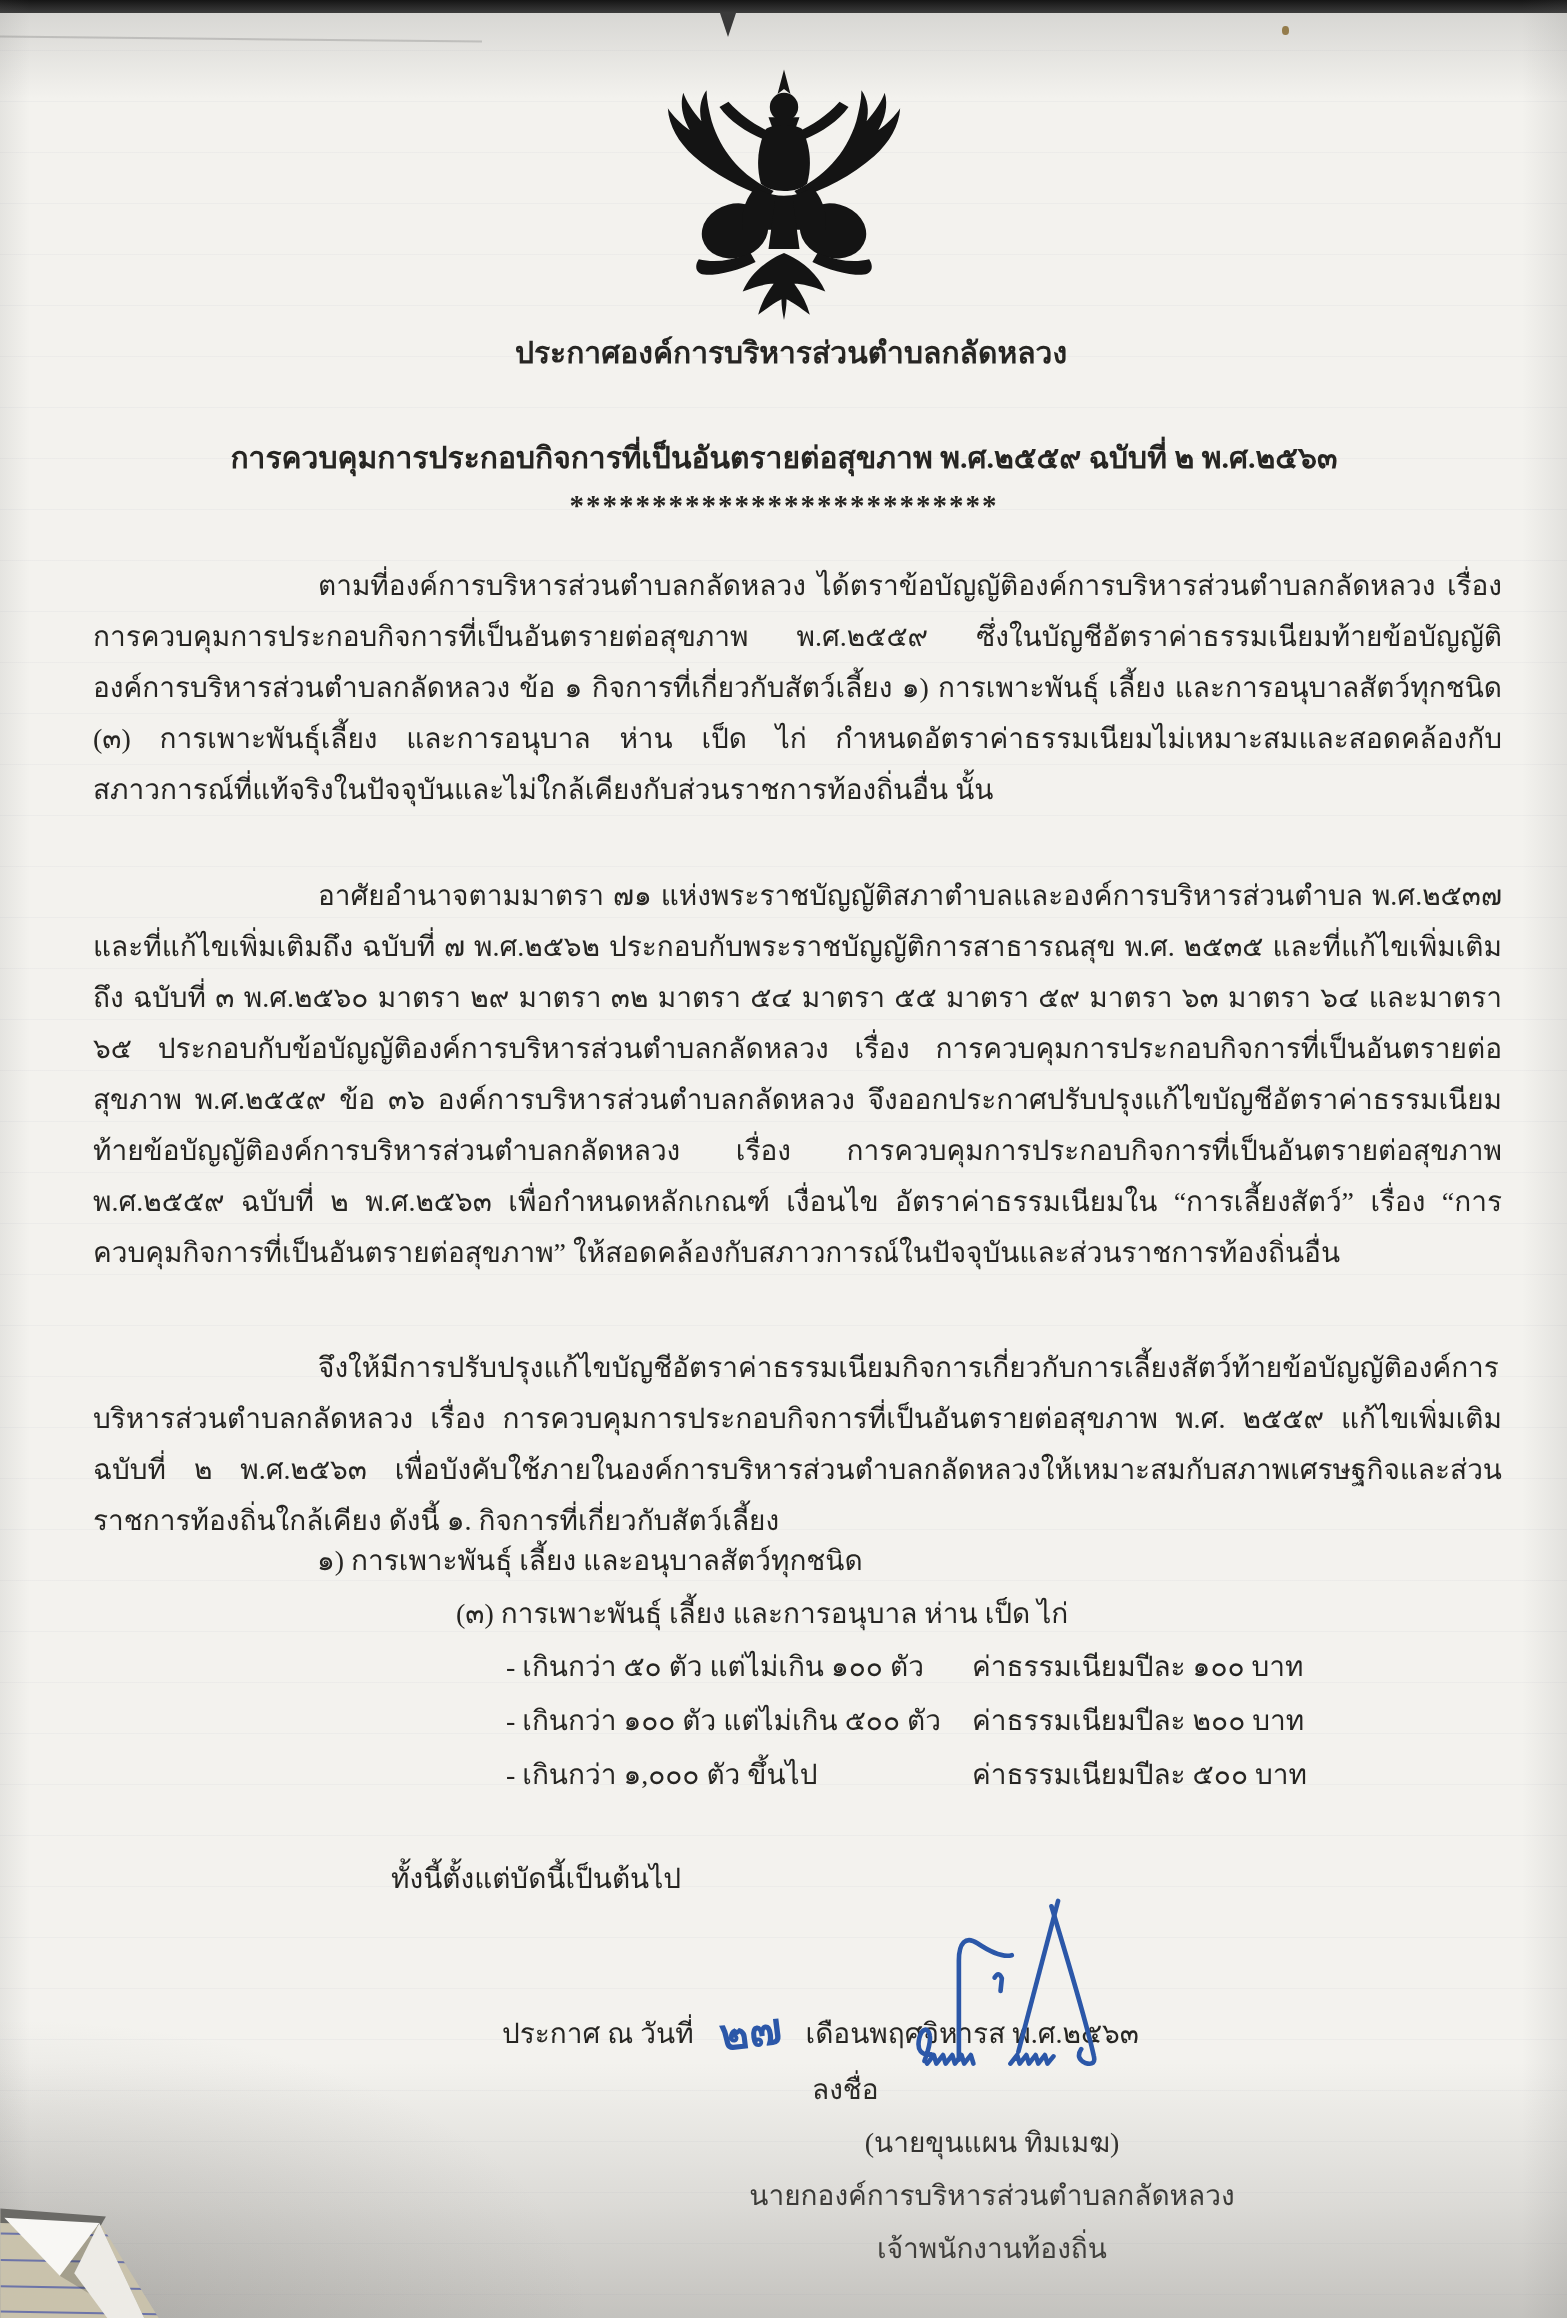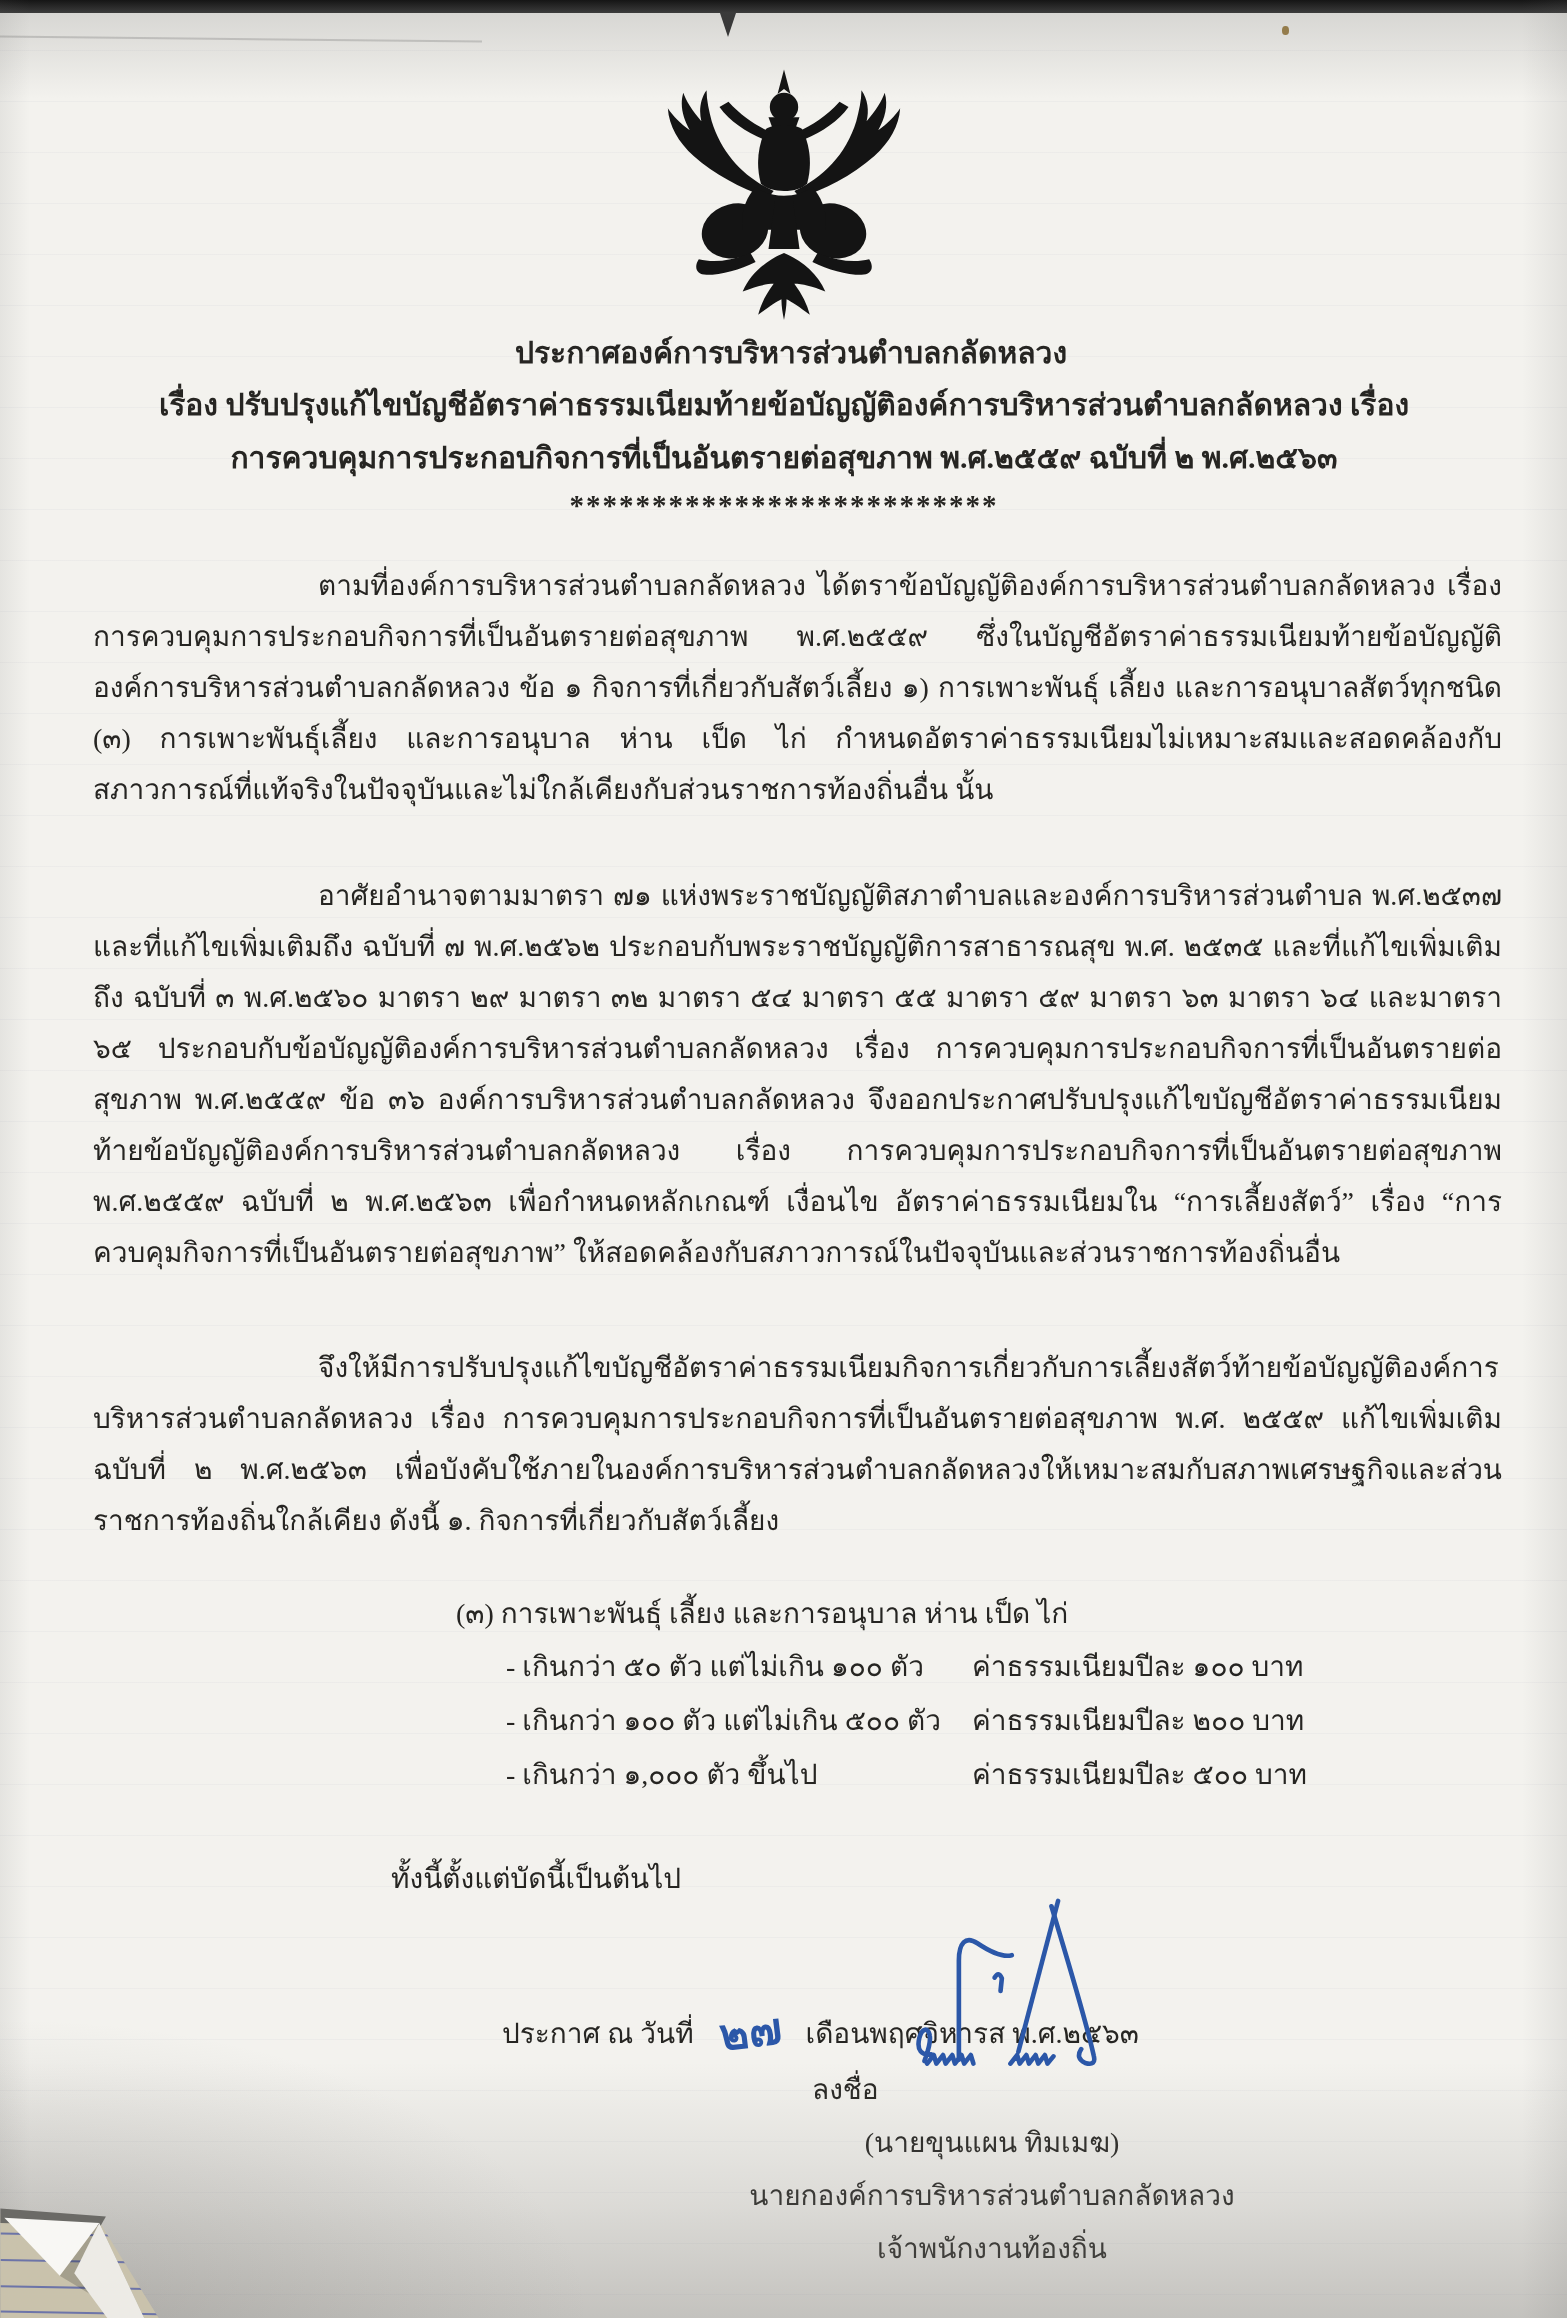--- a/index.html
+++ b/index.html
@@ -115,28 +115,28 @@
         <path d="M88,95 C80,104 76,116 78,128 L142,128 C144,116 140,104 132,95 C120,104 100,104 88,95 Z"></path>
         <path d="M103,106 L117,106 L122,143 L98,143 Z"></path>
         <path d="M110,146 C96,152 84,162 78,176 C88,172 96,170 102,170 C96,178 92,186 90,194 C98,188 104,184 108,182 C108,188 109,193 110,198 C111,193 112,188 112,182 C116,184 122,188 130,194 C128,186 124,178 118,170 C124,170 132,172 142,176 C136,162 124,152 110,146 Z"></path>
         <path d="M84,146 C70,152 56,154 44,151 C40,157 42,163 50,163 C62,163 76,159 88,153 Z"></path>
         <path d="M136,146 C150,152 164,154 176,151 C180,157 178,163 170,163 C158,163 144,159 132,153 Z"></path>
       </g>
     </svg>
   </div>
 
   <div class="title-line t1">ประกาศองค์การบริหารส่วนตำบลกลัดหลวง</div>
-  <div class="title-line t2">เรื่อง ปรับปรุงแก้ไขบัญชีอัตราค่าธรรมเนียมท้ายข้อบัญญัติองค์การบริหารส่วนตำบลกลัดหลวง  เรื่อง</div>
   <div class="title-line t3">การควบคุมการประกอบกิจการที่เป็นอันตรายต่อสุขภาพ พ.ศ.๒๕๕๙  ฉบับที่ ๒ พ.ศ.๒๕๖๓</div>
   <div class="stars">**************************</div>
 
   <div class="para p1">ตามที่องค์การบริหารส่วนตำบลกลัดหลวง  ได้ตราข้อบัญญัติองค์การบริหารส่วนตำบลกลัดหลวง  เรื่อง การควบคุมการประกอบกิจการที่เป็นอันตรายต่อสุขภาพ พ.ศ.๒๕๕๙  ซึ่งในบัญชีอัตราค่าธรรมเนียมท้ายข้อบัญญัติองค์การบริหารส่วนตำบลกลัดหลวง  ข้อ ๑ กิจการที่เกี่ยวกับสัตว์เลี้ยง ๑) การเพาะพันธุ์ เลี้ยง และการอนุบาลสัตว์ทุกชนิด (๓) การเพาะพันธุ์เลี้ยง และการอนุบาล ห่าน เป็ด ไก่ กำหนดอัตราค่าธรรมเนียมไม่เหมาะสมและสอดคล้องกับสภาวการณ์ที่แท้จริงในปัจจุบันและไม่ใกล้เคียงกับส่วนราชการท้องถิ่นอื่น  นั้น</div>
   <div class="para p2">อาศัยอำนาจตามมาตรา ๗๑  แห่งพระราชบัญญัติสภาตำบลและองค์การบริหารส่วนตำบล พ.ศ.๒๕๓๗ และที่แก้ไขเพิ่มเติมถึง ฉบับที่ ๗ พ.ศ.๒๕๖๒  ประกอบกับพระราชบัญญัติการสาธารณสุข พ.ศ. ๒๕๓๕  และที่แก้ไขเพิ่มเติมถึง ฉบับที่ ๓ พ.ศ.๒๕๖๐ มาตรา ๒๙ มาตรา ๓๒ มาตรา ๕๔ มาตรา ๕๕ มาตรา ๕๙ มาตรา ๖๓ มาตรา ๖๔ และมาตรา ๖๕ ประกอบกับข้อบัญญัติองค์การบริหารส่วนตำบลกลัดหลวง  เรื่อง การควบคุมการประกอบกิจการที่เป็นอันตรายต่อสุขภาพ พ.ศ.๒๕๕๙  ข้อ ๓๖  องค์การบริหารส่วนตำบลกลัดหลวง  จึงออกประกาศปรับปรุงแก้ไขบัญชีอัตราค่าธรรมเนียมท้ายข้อบัญญัติองค์การบริหารส่วนตำบลกลัดหลวง  เรื่อง การควบคุมการประกอบกิจการที่เป็นอันตรายต่อสุขภาพ พ.ศ.๒๕๕๙ ฉบับที่ ๒ พ.ศ.๒๕๖๓  เพื่อกำหนดหลักเกณฑ์  เงื่อนไข  อัตราค่าธรรมเนียมใน “การเลี้ยงสัตว์” เรื่อง “การควบคุมกิจการที่เป็นอันตรายต่อสุขภาพ”  ให้สอดคล้องกับสภาวการณ์ในปัจจุบันและส่วนราชการท้องถิ่นอื่น</div>
   <div class="para p3">จึงให้มีการปรับปรุงแก้ไขบัญชีอัตราค่าธรรมเนียมกิจการเกี่ยวกับการเลี้ยงสัตว์ท้ายข้อบัญญัติองค์การบริหารส่วนตำบลกลัดหลวง  เรื่อง การควบคุมการประกอบกิจการที่เป็นอันตรายต่อสุขภาพ พ.ศ. ๒๕๕๙  แก้ไขเพิ่มเติม  ฉบับที่ ๒ พ.ศ.๒๕๖๓  เพื่อบังคับใช้ภายในองค์การบริหารส่วนตำบลกลัดหลวงให้เหมาะสมกับสภาพเศรษฐกิจและส่วนราชการท้องถิ่นใกล้เคียง ดังนี้   ๑. กิจการที่เกี่ยวกับสัตว์เลี้ยง</div>
 
+  <div class="list-line item1">๑) การเพาะพันธุ์  เลี้ยง  และอนุบาลสัตว์ทุกชนิด</div>
   <div class="list-line item3">(๓) การเพาะพันธุ์  เลี้ยง  และการอนุบาล  ห่าน  เป็ด  ไก่</div>
 
   <div class="fees">
     <div class="fee-row">
       <span class="fee-range">- เกินกว่า ๕๐  ตัว  แต่ไม่เกิน ๑๐๐  ตัว</span>
       <span class="fee-amount">ค่าธรรมเนียมปีละ ๑๐๐  บาท</span>
     </div>
     <div class="fee-row">
       <span class="fee-range">- เกินกว่า ๑๐๐  ตัว  แต่ไม่เกิน ๕๐๐  ตัว</span>
       <span class="fee-amount">ค่าธรรมเนียมปีละ ๒๐๐  บาท</span>

